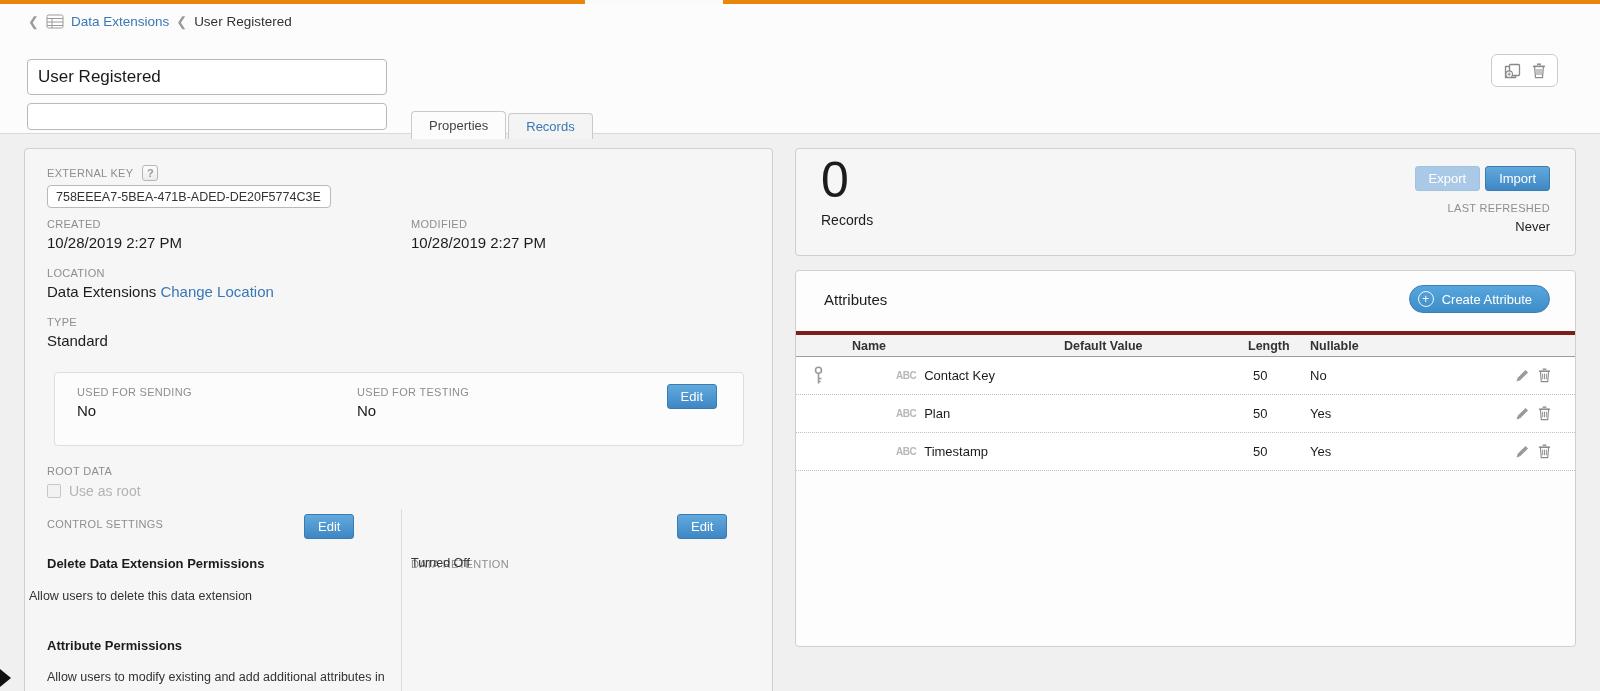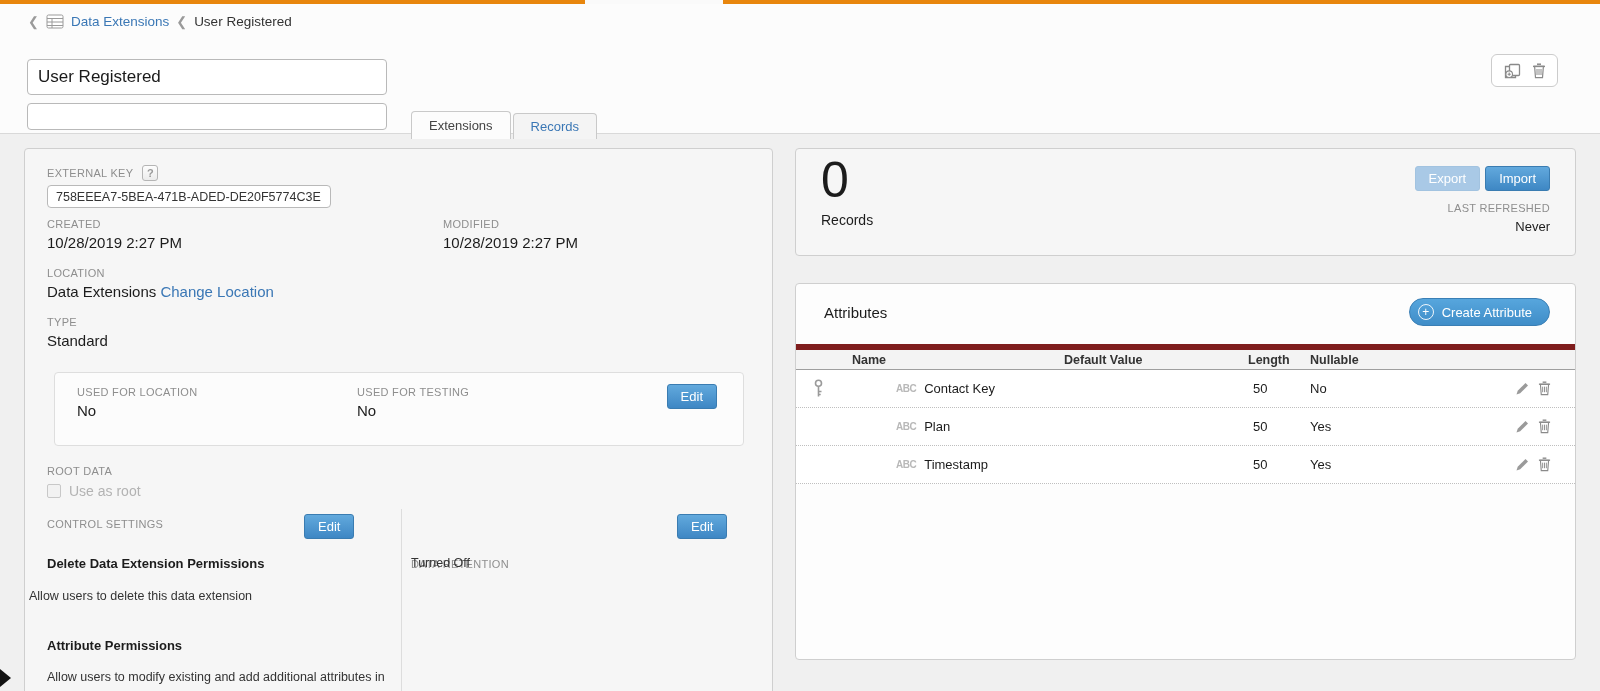--- a/index.html
+++ b/index.html
@@ -55,26 +55,26 @@
   
   .records-card { position:absolute; left:795px; top:148px; width:781px; height:108px; background:#f6f6f6; border:1px solid #cfcfcf; border-radius:4px; }
   .records-count { position:absolute; left:25px; top:6px; font-size:50px; color:#1c1c1c; line-height:1; }
   .records-lbl { position:absolute; left:25px; top:63px; font-size:14px; color:#1c1c1c; }
   .card-btns { position:absolute; right:25px; top:17px; display:flex; gap:5px; }
   .btn-export { background:#a9c9e6; border:1px solid #a2c3e0; }
   .refresh-lbl { position:absolute; right:25px; top:53px; font-size:11px; color:#8e8e8e; letter-spacing:.3px; }
   .refresh-val { position:absolute; right:25px; top:70px; font-size:13px; color:#1c1c1c; }
 
   
-  .attr-panel { position:absolute; left:795px; top:283px; width:781px; height:377px; background:#fdfdfd; border:1px solid #cfcfcf; border-radius:4px; }
+  .attr-panel { position:absolute; left:795px; top:270px; width:781px; height:377px; background:#fdfdfd; border:1px solid #cfcfcf; border-radius:4px; }
   .attr-title { position:absolute; left:28px; top:20px; font-size:15px; color:#1c1c1c; }
   .pill-btn { position:absolute; right:25px; top:14px; display:flex; align-items:center; gap:8px; padding:5px 17px 5px 8px; font-size:13px; color:#fff; background:linear-gradient(#57a6dd,#3f8dc8); border:1px solid #3a7fb5; border-radius:16px; cursor:pointer; }
   .plus-circle { width:16px; height:16px; border:1px solid rgba(255,255,255,.9); border-radius:50%; display:flex; align-items:center; justify-content:center; font-size:12px; line-height:1; }
   .attr-table { position:absolute; left:0; top:60px; width:100%; }
-  .attr-head { display:grid; grid-template-columns:56px 212px 184px 62px auto; align-items:center; height:26px; background:#f3f3f3; border-top:6px solid #7f1d1d; border-bottom:1px solid #9e9e9e; font-size:12.5px; font-weight:bold; color:#333; }
+  .attr-head { display:grid; grid-template-columns:56px 212px 184px 62px auto; align-items:center; height:26px; background:#f3f3f3; border-top:4px solid #7f1d1d; border-bottom:1px solid #9e9e9e; font-size:12.5px; font-weight:bold; color:#333; }
   .attr-row { display:grid; grid-template-columns:44px 408px 62px 160px auto; align-items:center; height:38px; border-bottom:1px dotted #bfbfbf; font-size:13px; color:#1c1c1c; background:#fff; }
   .cell-key { display:flex; justify-content:center; }
   .cell-name { display:flex; align-items:center; gap:8px; padding-left:16px; }
   .abc-badge { font-size:10px; font-weight:bold; color:#b8b8b8; letter-spacing:-.5px;margin-left:40px; }
   .cell-length { padding-left:5px; }
   .cell-actions { display:flex; justify-content:flex-end; gap:8px; padding-right:24px; }
   .cell-actions .icon-btn { cursor:pointer; display:flex; }
 
   
   .corner-arrow { position:absolute; left:0; top:669px; width:0; height:0; border-top:9px solid transparent; border-bottom:9px solid transparent; border-left:11px solid #111; }
@@ -118,57 +118,57 @@
       <svg width="14" height="16" viewBox="0 0 14 16">
           <path d="M5 1.2 h4" stroke="#8a8a8a" stroke-width="1.5" fill="none"></path>
           <path d="M1 3.4 h12" stroke="#8a8a8a" stroke-width="1.5" fill="none"></path>
           <path d="M2.6 3.4 l.9 11.2 h7 l.9-11.2 z" fill="none" stroke="#8a8a8a" stroke-width="1.2"></path>
           <path d="M5 6 v6 M7 6 v6 M9 6 v6" stroke="#8a8a8a" stroke-width="1"></path>
         </svg>
     </span>
   </div>
 
   <div class="tabs">
-    <div class="tab active">Extensions</div>
+    <div class="tab active">Properties</div>
     <div class="tab">Records</div>
   </div>
 </div>
 
 <div class="left-panel">
   <div class="abs ext-row">
     <span class="lbl">EXTERNAL KEY</span>
     <span class="help-icon">?</span>
   </div>
   <input class="abs key-input" value="758EEEA7-5BEA-471B-ADED-DE20F5774C3E" style="">
 
   <div class="abs" style="left:22px; top:69px;">
     <div class="lbl">CREATED</div>
     <div class="val">10/28/2019 2:27 PM</div>
   </div>
-  <div class="abs" style="left:386px; top:69px;margin-left:32px;">
+  <div class="abs" style="left:386px; top:69px;">
     <div class="lbl">MODIFIED</div>
     <div class="val">10/28/2019 2:27 PM</div>
   </div>
 
   <div class="abs" style="left:22px; top:118px;">
     <div class="lbl">LOCATION</div>
     <div class="val">
       <span>Data Extensions</span>
       <span class="link">Change Location</span>
     </div>
   </div>
 
   <div class="abs" style="left:22px; top:167px;">
     <div class="lbl">TYPE</div>
     <div class="val">Standard</div>
   </div>
 
   <div class="abs usage-box">
     <div class="abs" style="left:22px; top:13px;">
-      <div class="lbl">USED FOR LOCATION</div>
+      <div class="lbl">USED FOR SENDING</div>
       <div class="val">No</div>
     </div>
     <div class="abs" style="left:302px; top:13px;">
       <div class="lbl">USED FOR TESTING</div>
       <div class="val">No</div>
     </div>
     <div class="abs btn-blue" style="right:26px; top:11px;">Edit</div>
   </div>
 
   <div class="abs lbl" style="left:22px; top:316px;">ROOT DATA</div>

